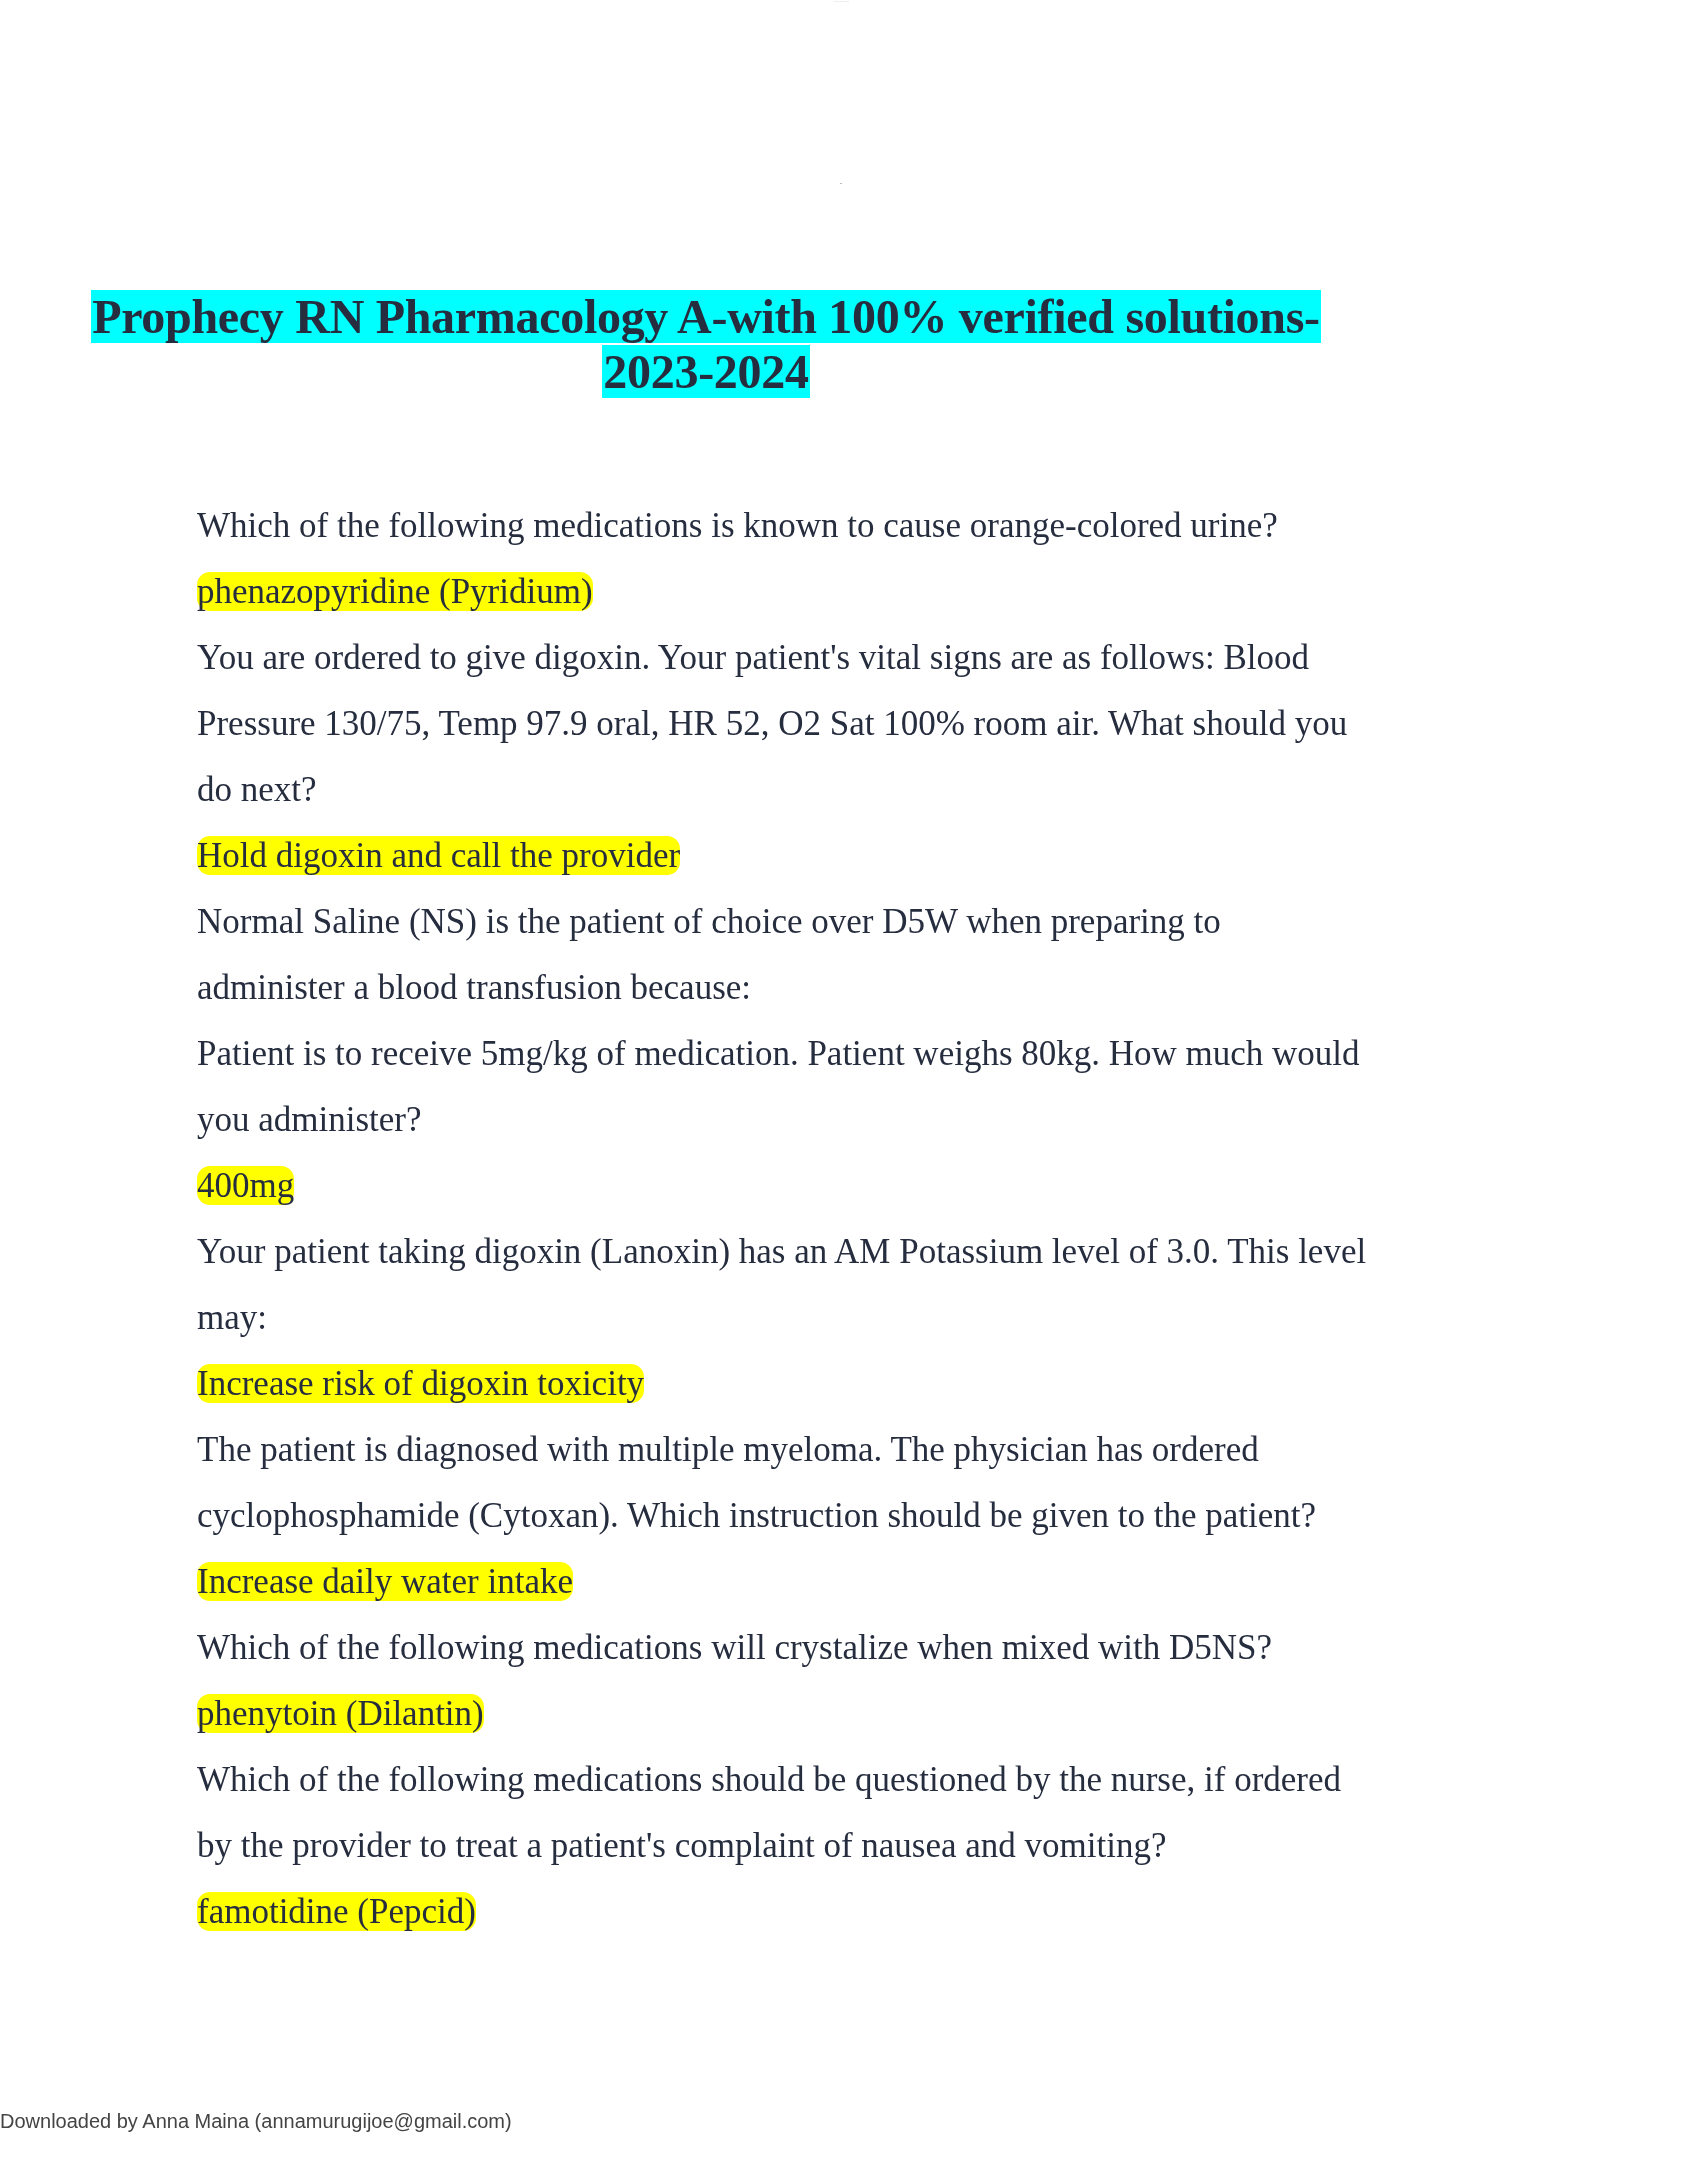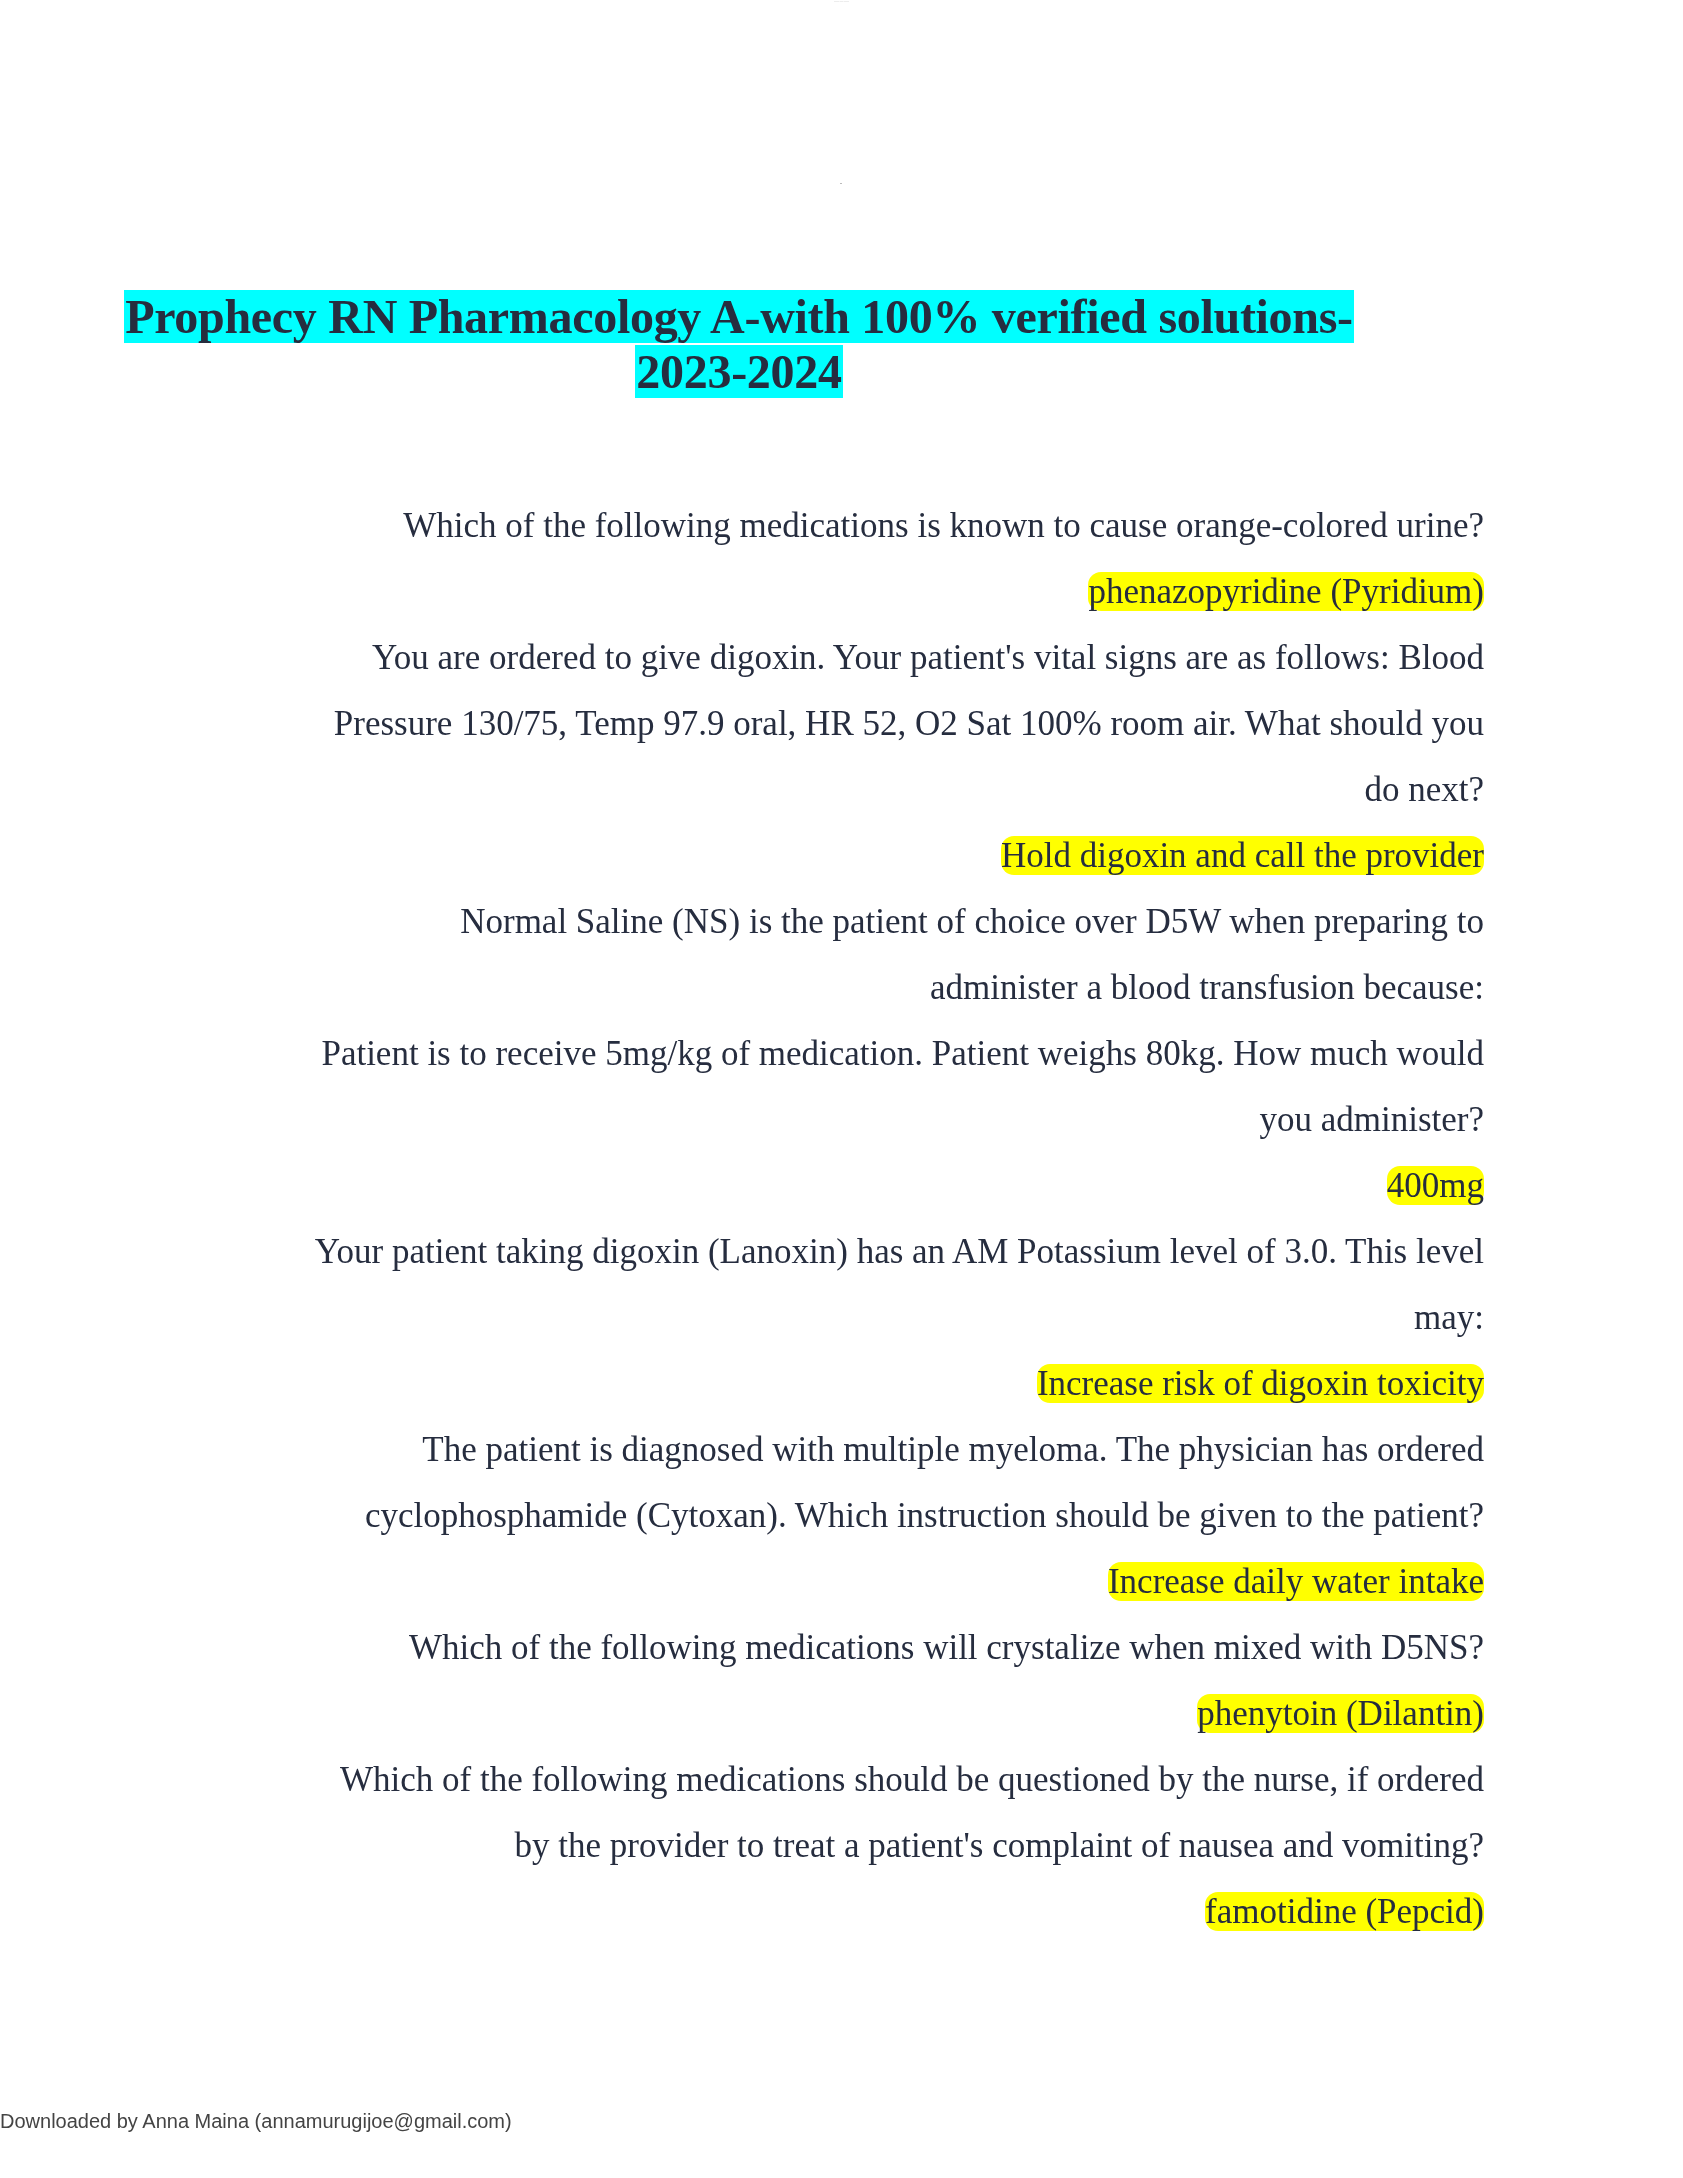--- a/index.html
+++ b/index.html
@@ -1,24 +1,24 @@
 <!DOCTYPE html>
 <html><head>
 <meta charset="utf-8">
 <style>
   html, body { margin: 0; padding: 0; background: #ffffff; }
   body { width: 1683px; height: 2178px; position: relative; overflow: hidden; }
   .page { position: absolute; left: 0; top: 0; width: 1683px; height: 2178px; background: #ffffff; }
   .top-mark { position: absolute; top: 0; left: 0; width: 1683px; text-align: center; font-family: "Liberation Sans", sans-serif; font-size: 3px; color: #888; line-height: 4px; }
   .dot-mark { position: absolute; top: 183px; left: 840px; width: 2px; height: 1px; background: #bbb; }
-  .title-wrap { position: absolute; top: 289px; left: 0; width: 1412px; text-align: center; padding-left: 33px; }
+  .title-wrap { position: absolute; top: 289px; left: 0; width: 1412px; text-align: center; }
   .title { font-family: "Liberation Serif", serif; font-weight: bold; font-size: 48px; line-height: 55px; color: #262d3f; letter-spacing: -0.3px; }
   .title span.hl { background: #00ffff; box-decoration-break: clone; -webkit-box-decoration-break: clone; padding: 0 1px; }
   .content { position: absolute; top: 493px; left: 197px; width: 1287px; font-family: "Liberation Serif", serif; font-size: 35px; line-height: 66px; color: #262d3f; }
-  .content .line { display: block; white-space: nowrap; text-align: right; }
+  .content .line { display: block; white-space: nowrap; }
   .content .ans span { background: #ffff00; border-radius: 13px; }
   .footer { position: absolute; top: 2110px; left: 0; width: 1683px; text-align: left; font-family: "Liberation Sans", sans-serif; font-size: 20px; color: #444444; }
 </style>
 </head>
 <body>
 
 <div class="page">
   <div class="top-mark">·····  ···· ·····</div>
   <div class="dot-mark"></div>
 

